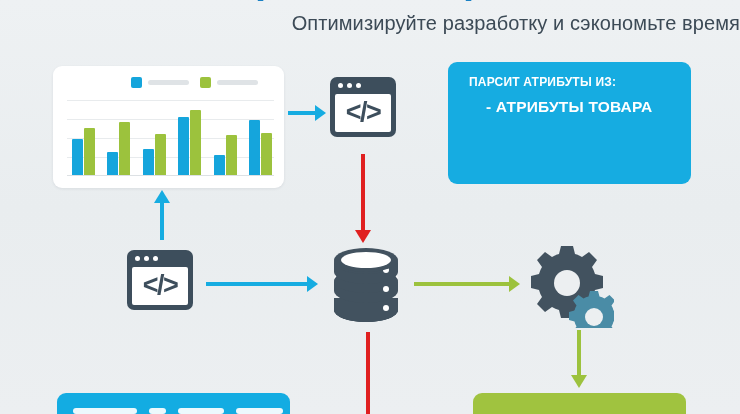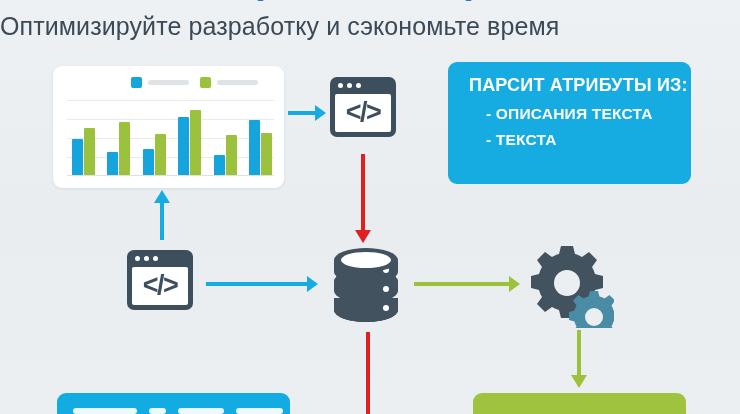--- a/index.html
+++ b/index.html
@@ -39,22 +39,22 @@
     letter-spacing: -0.5px;
     line-height: 46px;
     white-space: nowrap;
   }
 
   .subtitle {
     position: absolute;
     left: 0;
     top: 12px;
     width: 740px;
-    text-align: left;
-    font-size: 25px;
+    text-align: right;
+    font-size: 20px;
     color: #3c4a56;
     letter-spacing: 0.1px;
     white-space: nowrap;
   }
 
   
   .chart-card {
     position: absolute;
     left: 53px;
     top: 66px;
@@ -186,21 +186,21 @@
     top: 62px;
     width: 243px;
     height: 122px;
     background: #16ace1;
     border-radius: 9px;
     color: #ffffff;
     padding: 13px 0 0 0;
     box-sizing: border-box;
   }
   .info-head {
-    font-size: 18px;
+    font-size: 12px;
     font-weight: bold;
     padding-left: 21px;
     letter-spacing: 0.2px;
     margin-bottom: 9px;
   }
   .info-item {
     font-size: 15.5px;
     font-weight: bold;
     padding-left: 38px;
     margin-bottom: 8px;
@@ -375,22 +375,21 @@
       <span class="cw-dot"></span>
       <span class="cw-dot"></span>
     </div>
     <div class="cw-screen">
       <span class="cw-code">&lt;/&gt;</span>
     </div>
   </div>
 
   <div class="info-box">
     <div class="info-head">ПАРСИТ АТРИБУТЫ ИЗ:</div>
-    <div class="info-item">- ОПИСАНИЯ ТЕКСТА</div>
-    <div class="info-item">- ТЕКСТА</div>
+    <div class="info-item">- АТРИБУТЫ ТОВАРА</div>
   </div>
 
   <div class="arrow-v" style="left:356px; top:154px; height:89px;">
     <span class="shaft" style="background:#e02020"></span>
     <span class="head" style="border-top:13px solid #e02020"></span>
   </div>
 
   <div class="arrow-v" style="left:155px; top:190px; height:50px; flex-direction:column-reverse;">
     <span class="shaft" style="background:#16ace1"></span>
     <span class="head" style="border-bottom:13px solid #16ace1"></span>

